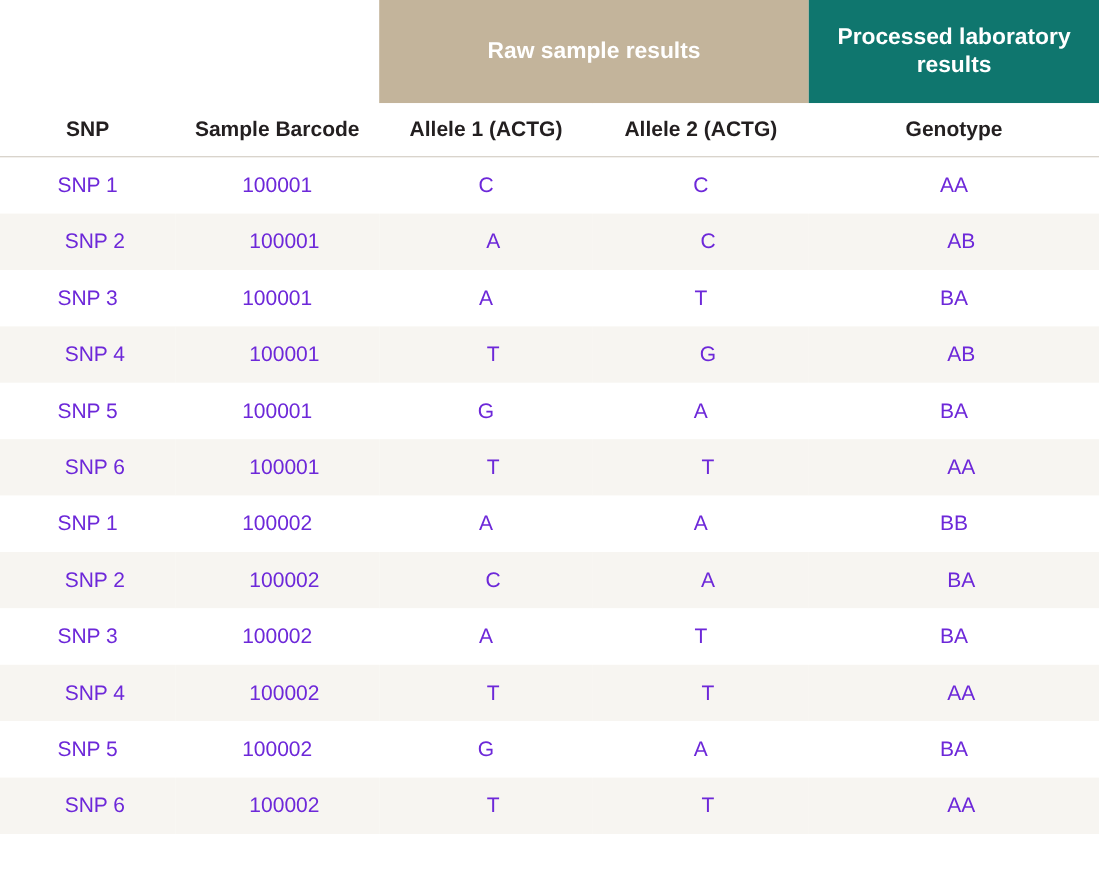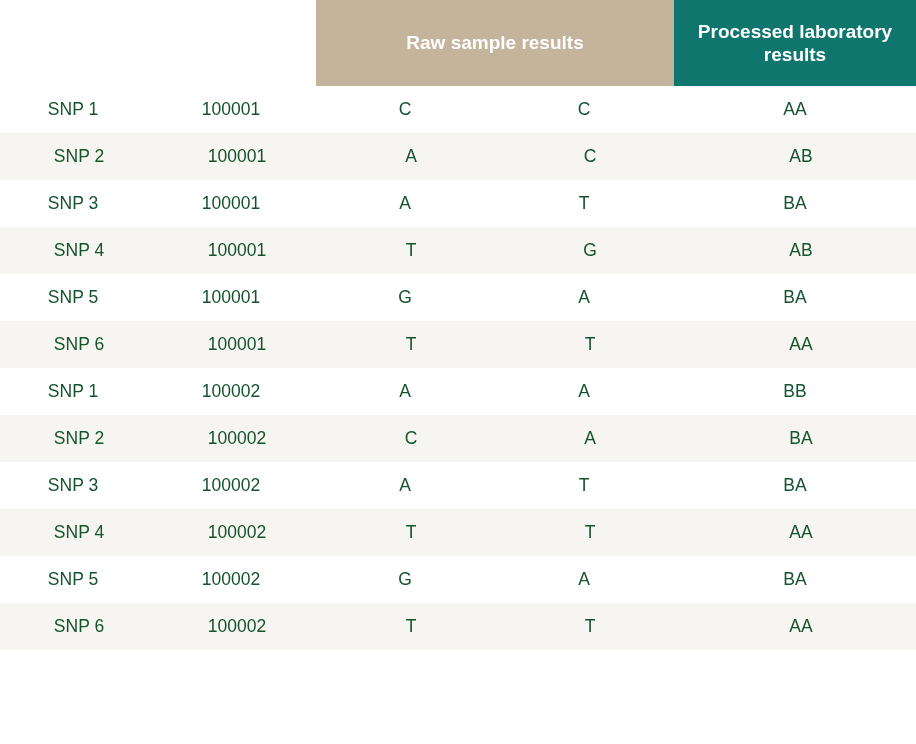--- a/index.html
+++ b/index.html
@@ -69,21 +69,21 @@
     padding: 11px 4px 12px 4px;
     border-bottom: 1px solid #d9d4cc;
     color: #231f20;
     background: #ffffff;
   }
 
   tbody td {
     font-size: 17.5px;
     text-align: center;
     padding: 13px 4px 13px 4px;
-    color: #14532d;
+    color: #6d28d9;
     border: none;
     font-weight: normal;
   }
   tbody tr.odd td {
     background: #ffffff;
   }
   tbody tr.even td {
     background: #f7f5f1;
     padding-left: 16px;
   }
@@ -105,20 +105,27 @@
         <th colspan="2">
           <div class="group-spacer"></div>
         </th>
         <th colspan="2">
           <div class="group-band raw">Raw sample results</div>
         </th>
         <th colspan="1">
           <div class="group-band processed">Processed laboratory results</div>
         </th>
       </tr>
+      <tr class="col-header">
+        <th>SNP</th>
+        <th>Sample Barcode</th>
+        <th>Allele 1 (ACTG)</th>
+        <th>Allele 2 (ACTG)</th>
+        <th>Genotype</th>
+      </tr>
     </thead>
     <tbody>
       <tr class="odd">
         <td>SNP 1</td>
         <td>100001</td>
         <td>C</td>
         <td>C</td>
         <td>AA</td>
       </tr>
       <tr class="even">

